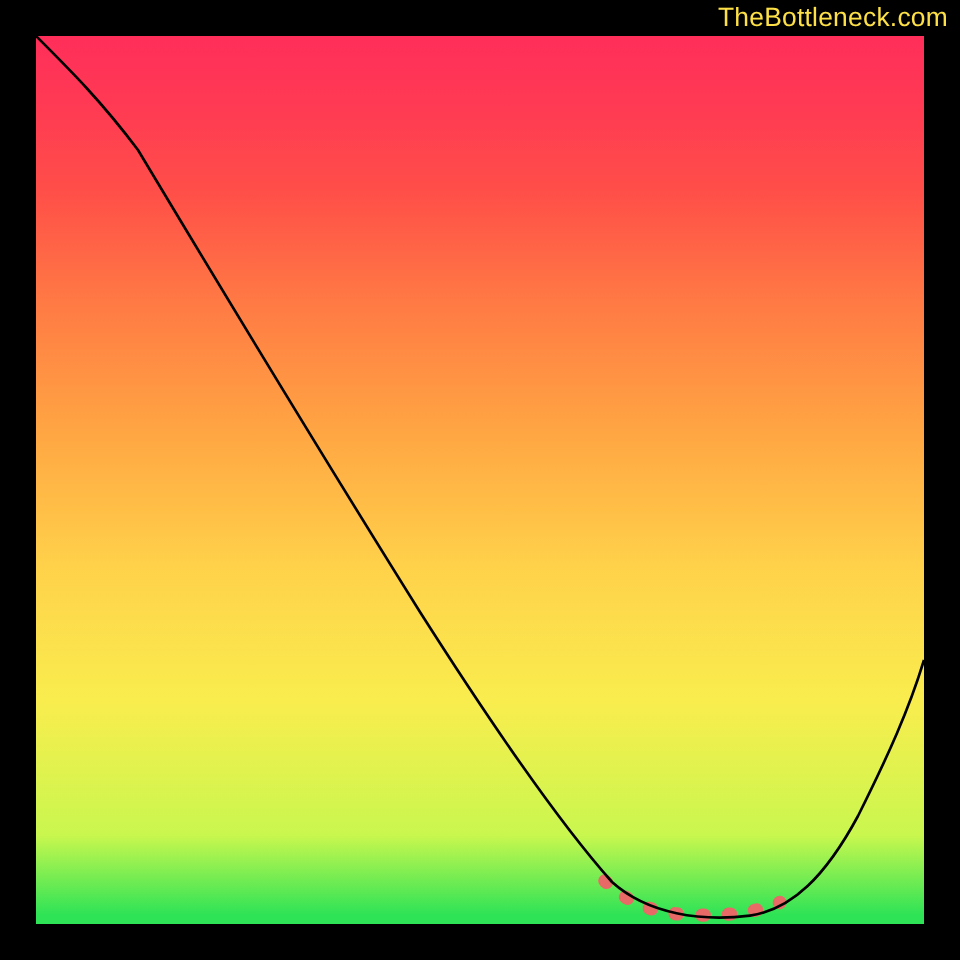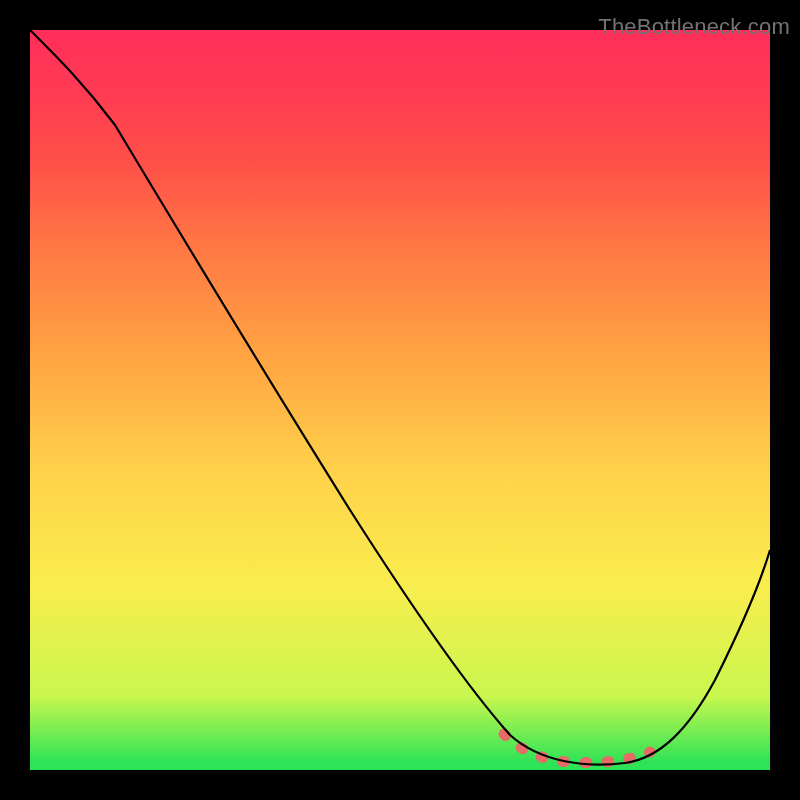--- a/index.html
+++ b/index.html
@@ -12,23 +12,23 @@
     overflow: hidden;
   }
   .frame {
     position: relative;
     width: 800px;
     height: 800px;
     background: #000;
   }
   .watermark {
     position: absolute;
-    top: 14px;
+    top: 2px;
     right: 10px;
-    color: #737373;
+    color: #fde047;
     font-size: 22px;
     font-weight: 500;
     letter-spacing: 0.2px;
     z-index: 10;
     text-align: right;
   }
   .plot {
     position: absolute;
     left: 30px;
     top: 30px;

